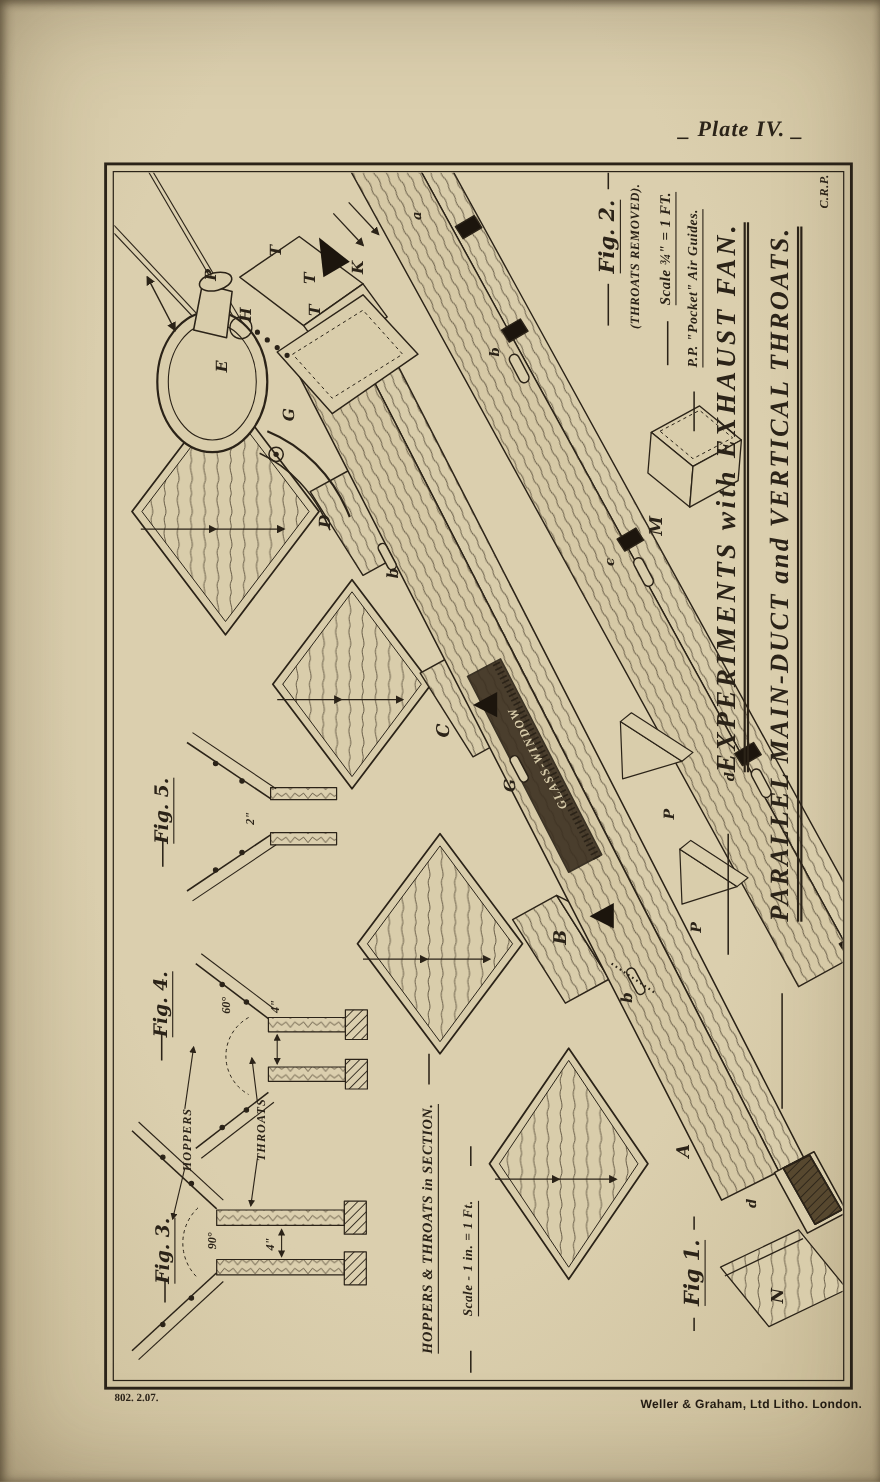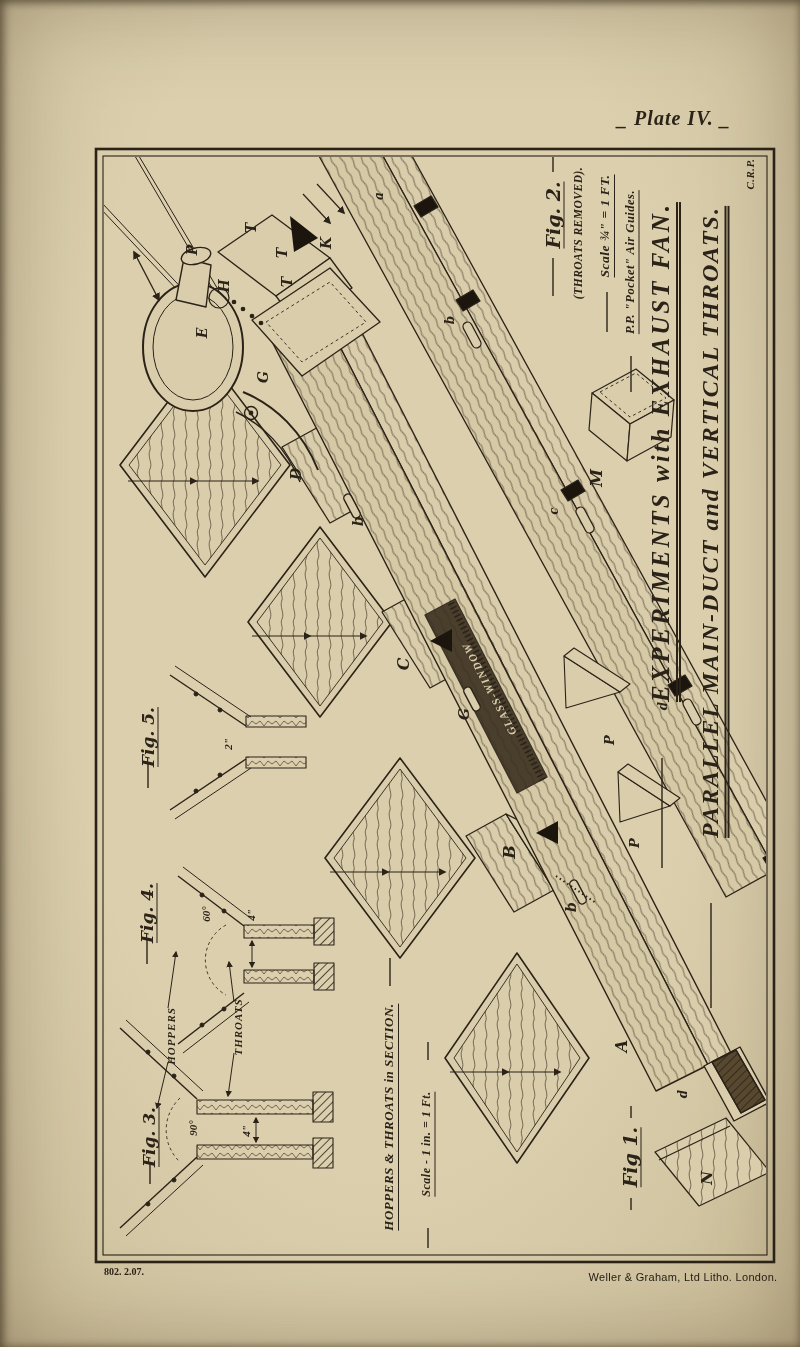--- a/index.html
+++ b/index.html
@@ -18,21 +18,21 @@
   .title-sub   { font-size:24px; letter-spacing:2px; border-bottom:5px double #2b2318; padding-bottom:1px; }
   .note   { font-size:13px; font-style:italic; font-weight:bold; letter-spacing:.5px; }
   .note-u { border-bottom:1.5px solid #2b2318; padding-bottom:1px; }
   .script { font-family:"DejaVu Serif", serif; font-style:italic; font-weight:bold; }
   .figlab { font-size:19px; border-bottom:1.5px solid #2b2318; padding-bottom:0; }
   .part   { font-size:14px; }
   .dim    { font-size:11px; font-style:italic; font-weight:bold; }
   .glass-label { font-size:11px; letter-spacing:1.5px; font-weight:bold; font-style:italic;
                  color:#d9cdab; transform:translate(-50%,-50%) rotate(-118deg); }
   .plate-title { font-size:20px; font-style:italic; font-weight:bold; letter-spacing:1px; }
-  .credit { font-family:"Liberation Sans", sans-serif; font-size:11px; font-weight:normal; letter-spacing:.3px; color:#221b12;text-align:right; }
+  .credit { font-family:"Liberation Sans", sans-serif; font-size:11px; font-weight:bold; letter-spacing:.3px; color:#221b12;text-align:right; }
   .code   { font-size:10px; font-weight:bold; }
 </style>
 </head>
 <body>
 
 <div class="page">
 
 <svg class="art" width="800" height="1347" viewBox="0 0 800 1347">
   <defs>
     <clipPath id="plateClip">

